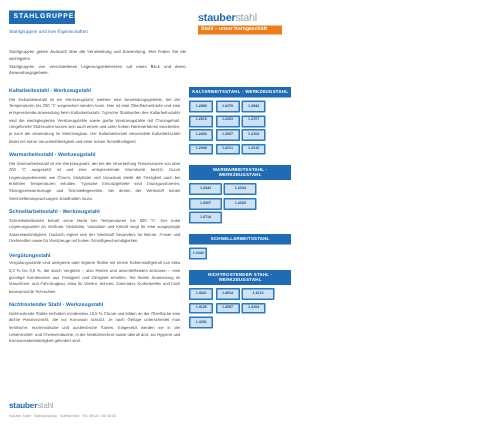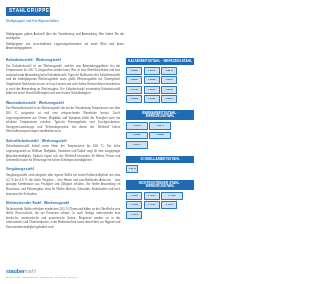--- a/index.html
+++ b/index.html
@@ -88,20 +88,26 @@
 </head>
 <body>
 
 <div class="page">
 
   <div class="header">
     <div class="title-col">
       <div class="title-bar">STAHLGRUPPEN</div>
       <div class="subtitle">Stahlgruppen und ihre Eigenschaften</div>
     </div>
+    <div class="brand-col">
+      <div class="brand">
+        <span class="b1">stauber</span><span class="b2">stahl</span>
+      </div>
+      <span class="brand-tag">Stahl – unser Kerngeschäft</span>
+    </div>
   </div>
 
   <div class="intro">
     <p>Stahlgruppen geben Auskunft über die Verarbeitung und Anwendung. Hier finden Sie die wichtigsten</p>
     <p>Stahlgruppen von verschiedenen Legierungselementen auf einen Blick und deren Anwendungsgebiete.</p>
   </div>
 
   <div class="body">
     <div class="left">
         <div class="sec">

